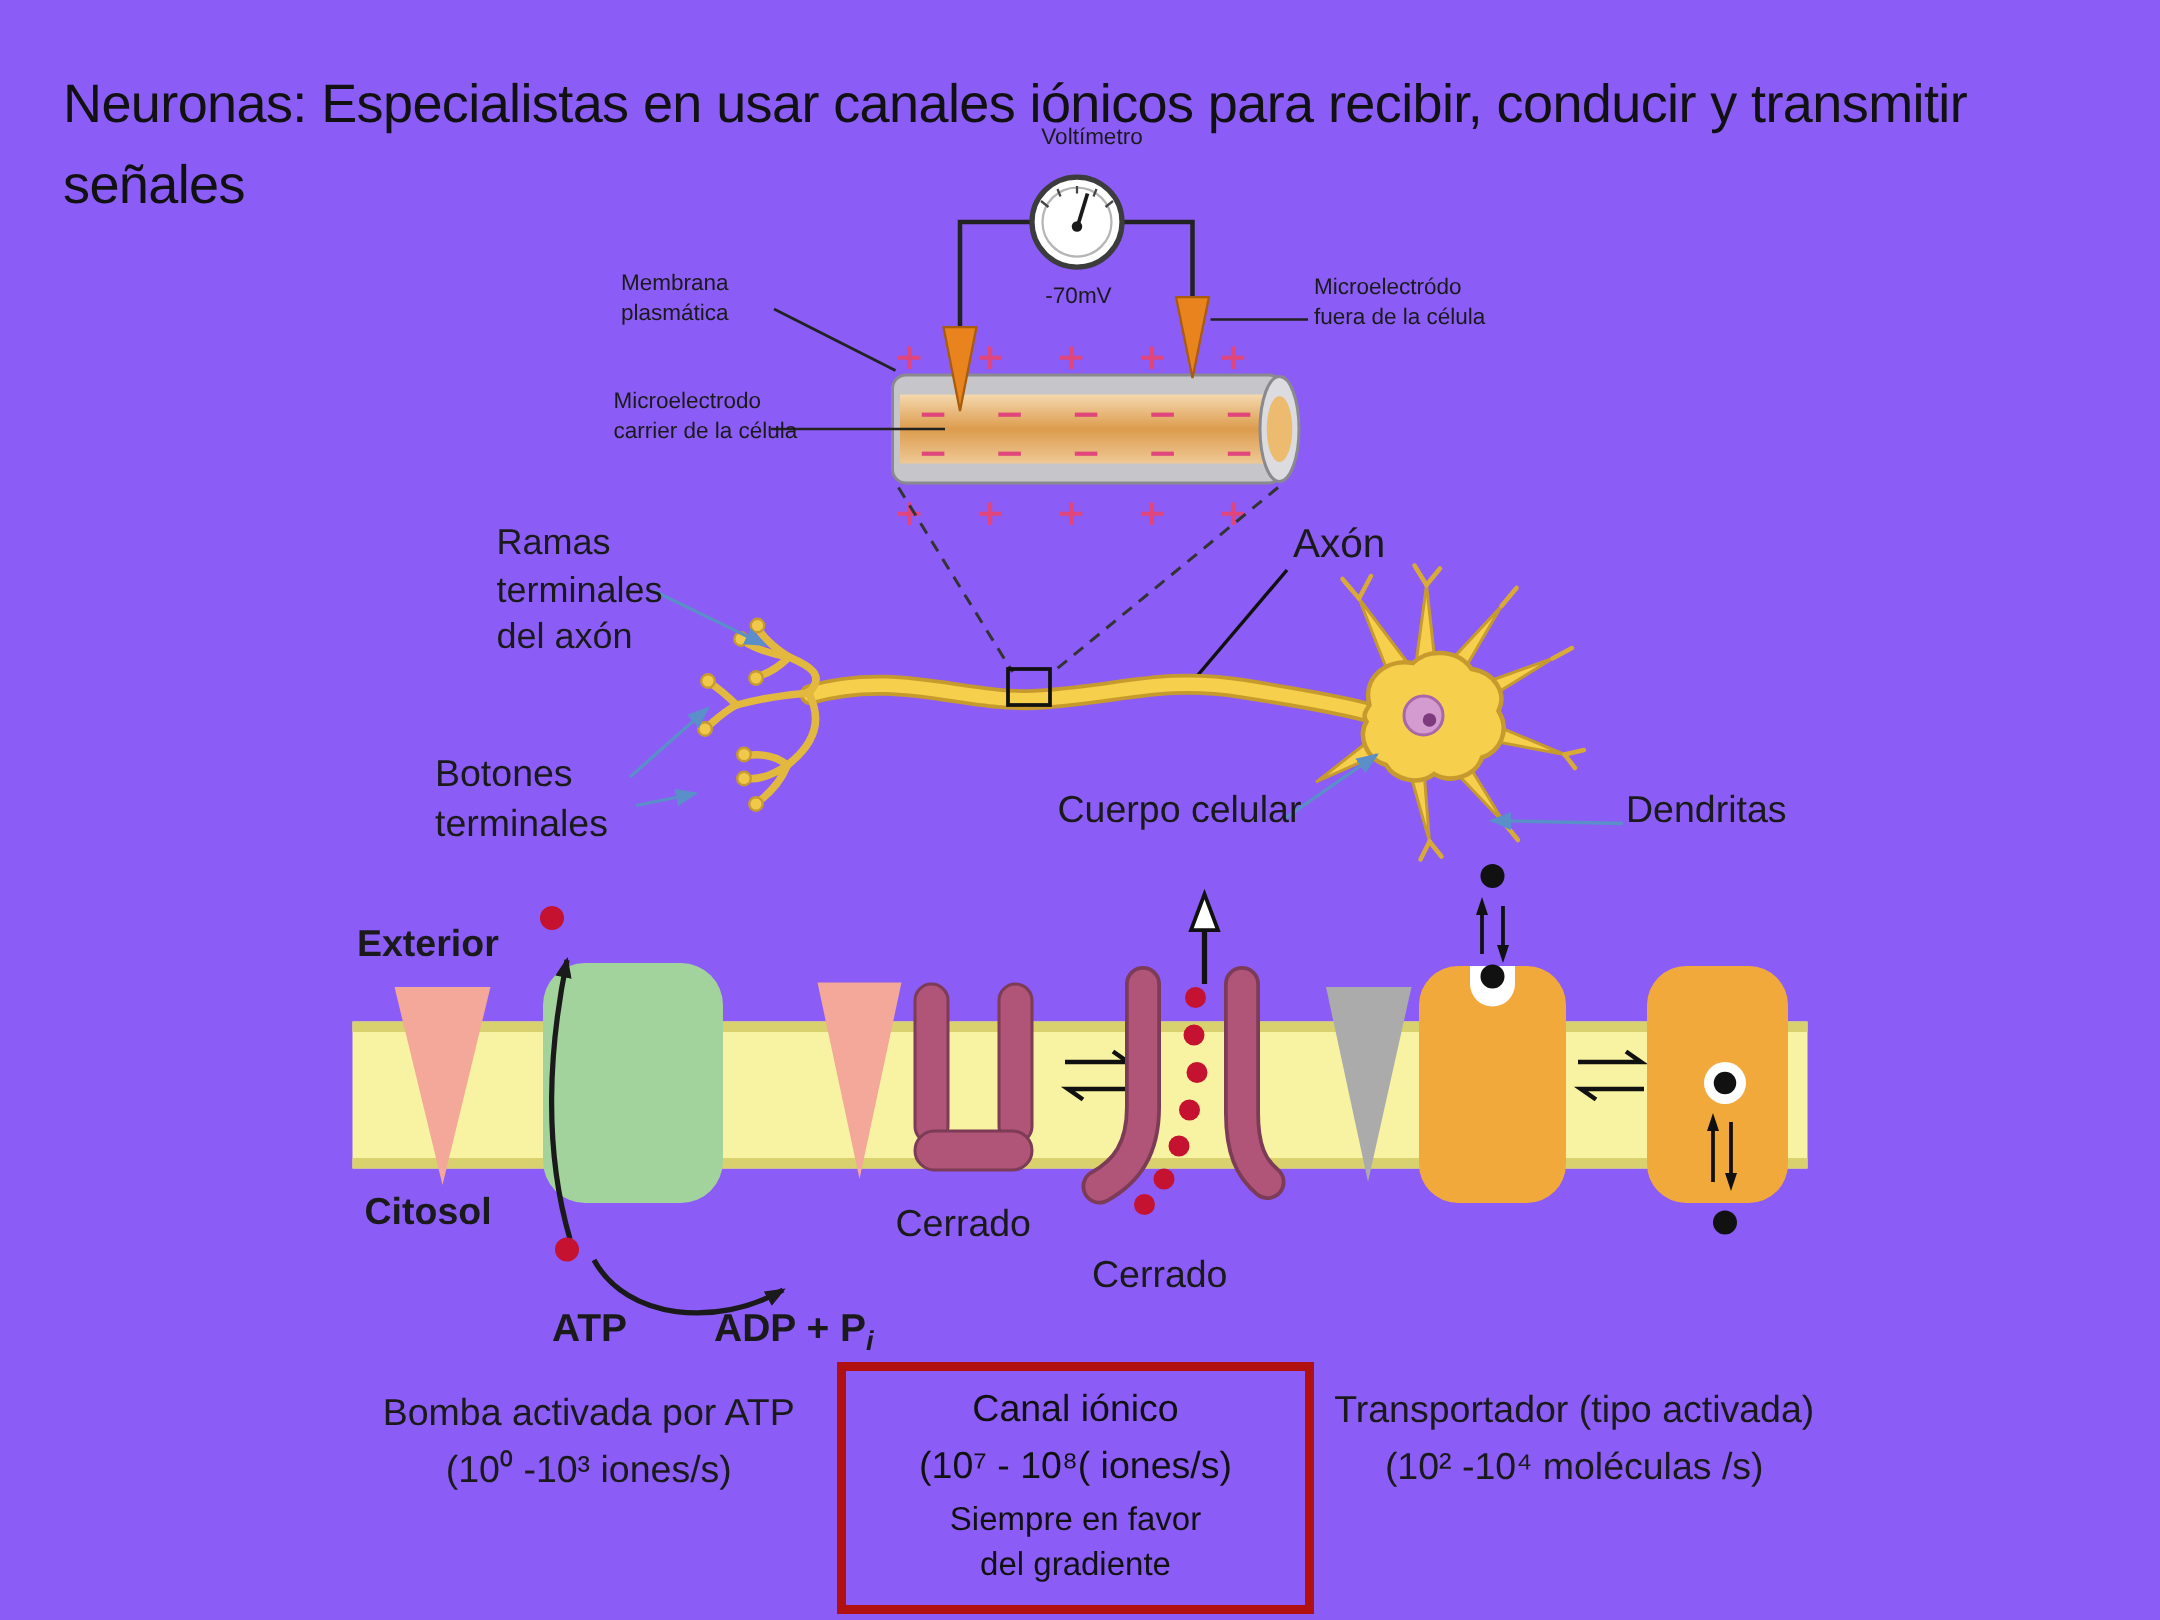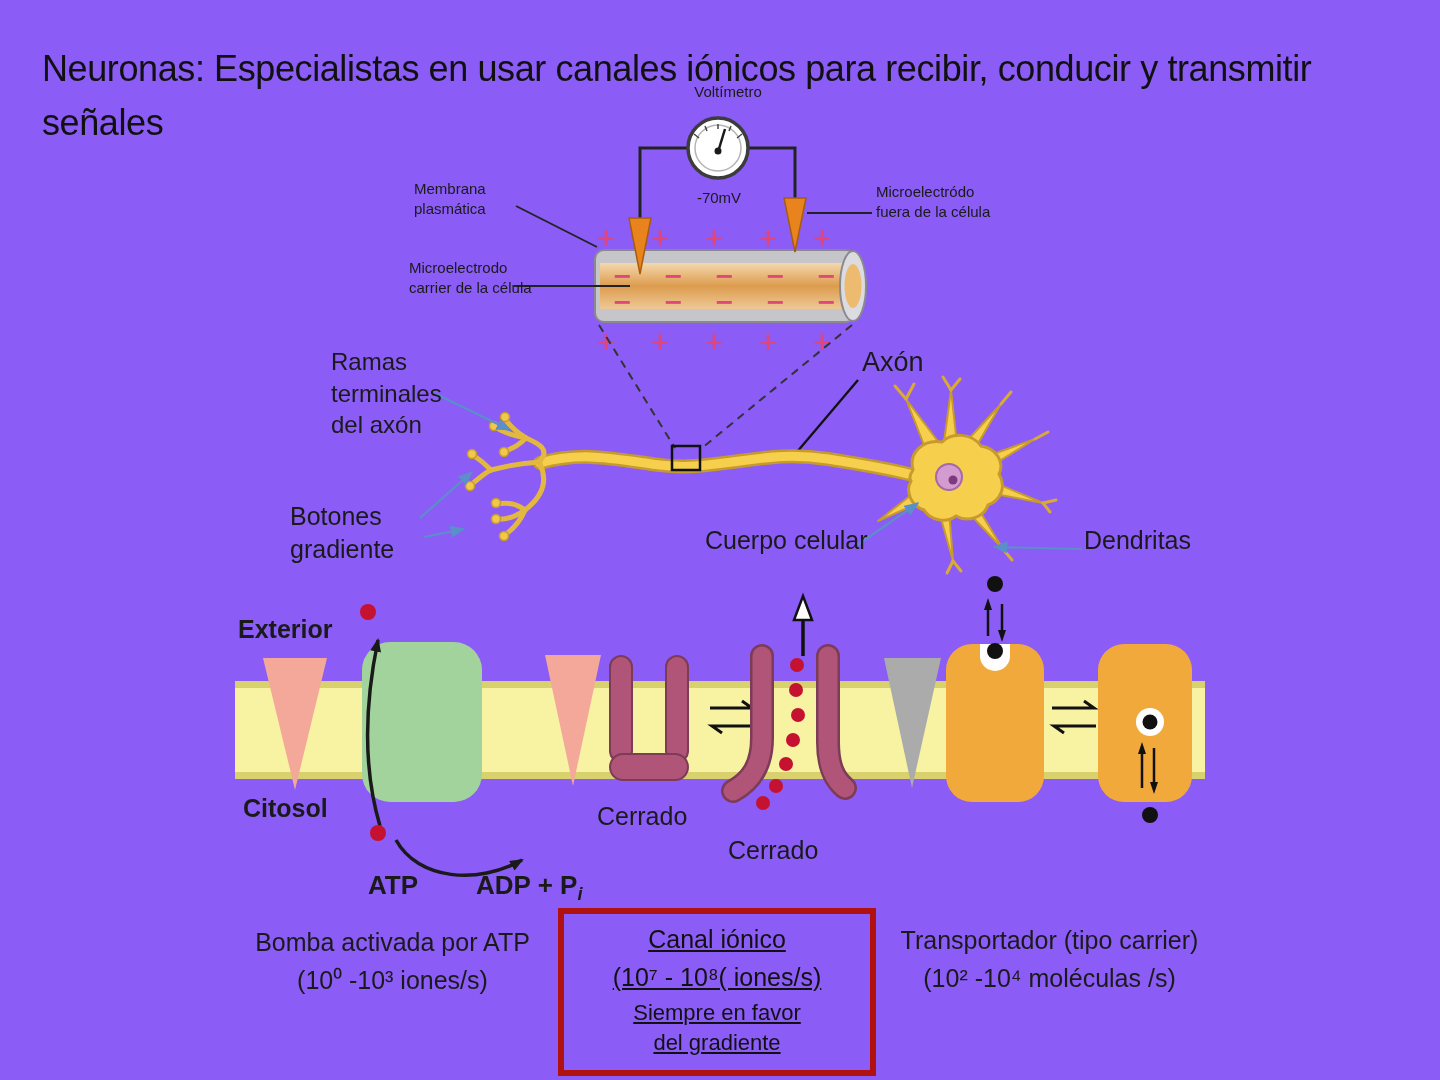--- a/index.html
+++ b/index.html
@@ -259,43 +259,43 @@
     </g>
   </svg>
 
   <div class="lbl s19 c" style="left:683px;top:82px;width:90px;">Voltímetro</div>
   <div class="lbl s19 c" style="left:688px;top:188px;width:62px;">-70mV</div>
   <div class="lbl s19" style="left:414px;top:179px;width:112px;">Membrana plasmática</div>
   <div class="lbl s19" style="left:409px;top:258px;width:136px;">Microelectrodo carrier de la célula</div>
   <div class="lbl s19" style="left:876px;top:182px;width:136px;">Microelectródo fuera de la célula</div>
 
   <div class="lbl s21" style="left:331px;top:346px;width:118px;">Ramas terminales del axón</div>
-  <div class="lbl s25" style="left:290px;top:500px;width:140px;">Botones gradiente</div>
+  <div class="lbl s25" style="left:290px;top:500px;width:140px;">Botones terminales</div>
   <div class="lbl s27" style="left:862px;top:345px;">Axón</div>
   <div class="lbl s25" style="left:705px;top:524px;">Cuerpo celular</div>
   <div class="lbl s25" style="left:1084px;top:524px;">Dendritas</div>
 
   <div class="lbl s25 b" style="left:238px;top:613px;">Exterior</div>
   <div class="lbl s25 b" style="left:243px;top:792px;">Citosol</div>
   <div class="lbl s25" style="left:597px;top:800px;">Cerrado</div>
   <div class="lbl s25" style="left:728px;top:834px;">Cerrado</div>
 
   <div class="lbl s26 b2" style="left:368px;top:868px;">ATP</div>
   <div class="lbl s26 b2" style="left:476px;top:868px;"><span>ADP + P</span><sub class="subi">i</sub></div>
 
   <div class="lbl s25 c cap2" style="left:225px;top:924px;width:335px;">
     <div>Bomba activada por ATP</div>
     <div>(10⁰ -10³ iones/s)</div>
   </div>
 
-  <div class="redbox" style="left:558px;top:908px;width:306px;height:148px;text-decoration:underline;">
+  <div class="redbox" style="left:558px;top:908px;width:306px;height:148px;">
     <div class="s25">Canal iónico</div>
     <div class="s25">(10⁷ - 10⁸( iones/s)</div>
     <div class="s22">Siempre en favor</div>
     <div class="s22">del gradiente</div>
   </div>
 
   <div class="lbl s25 c cap2" style="left:872px;top:922px;width:355px;">
-    <div>Transportador (tipo carrier)</div>
+    <div>Transportador (tipo activada)</div>
     <div>(10² -10⁴ moléculas /s)</div>
   </div>
 
 </div>
 
 </body></html>

